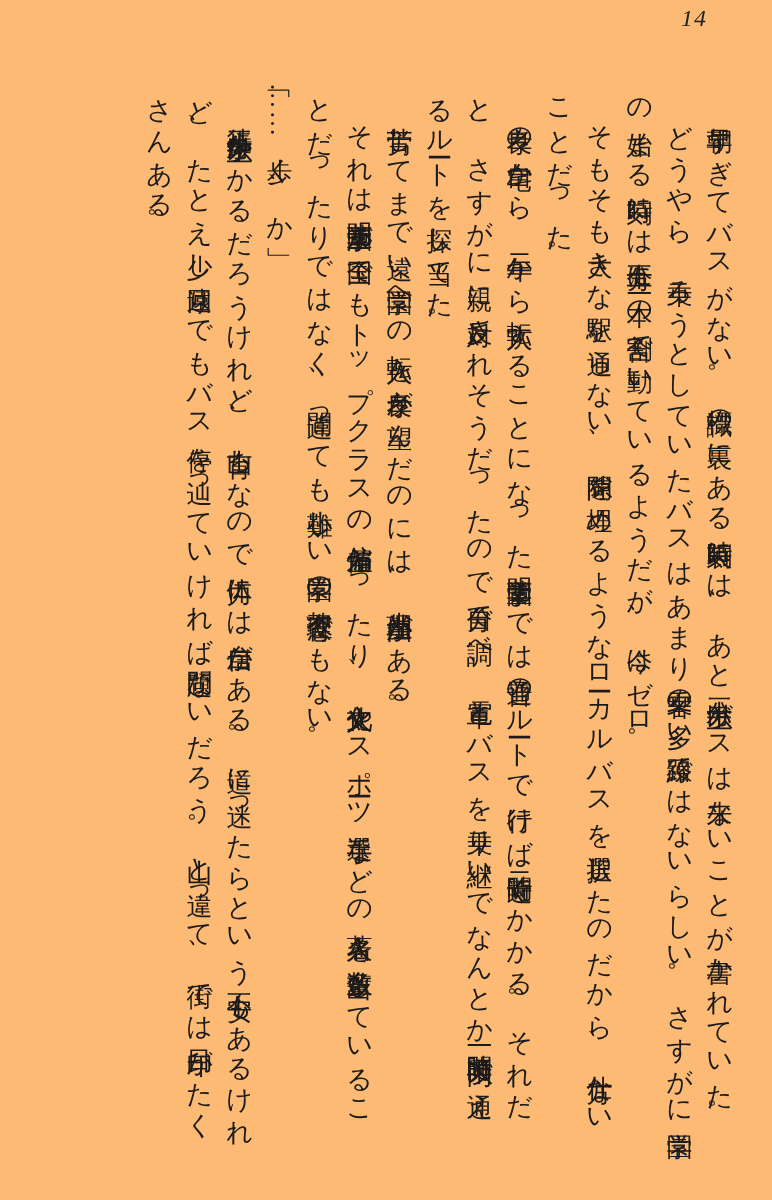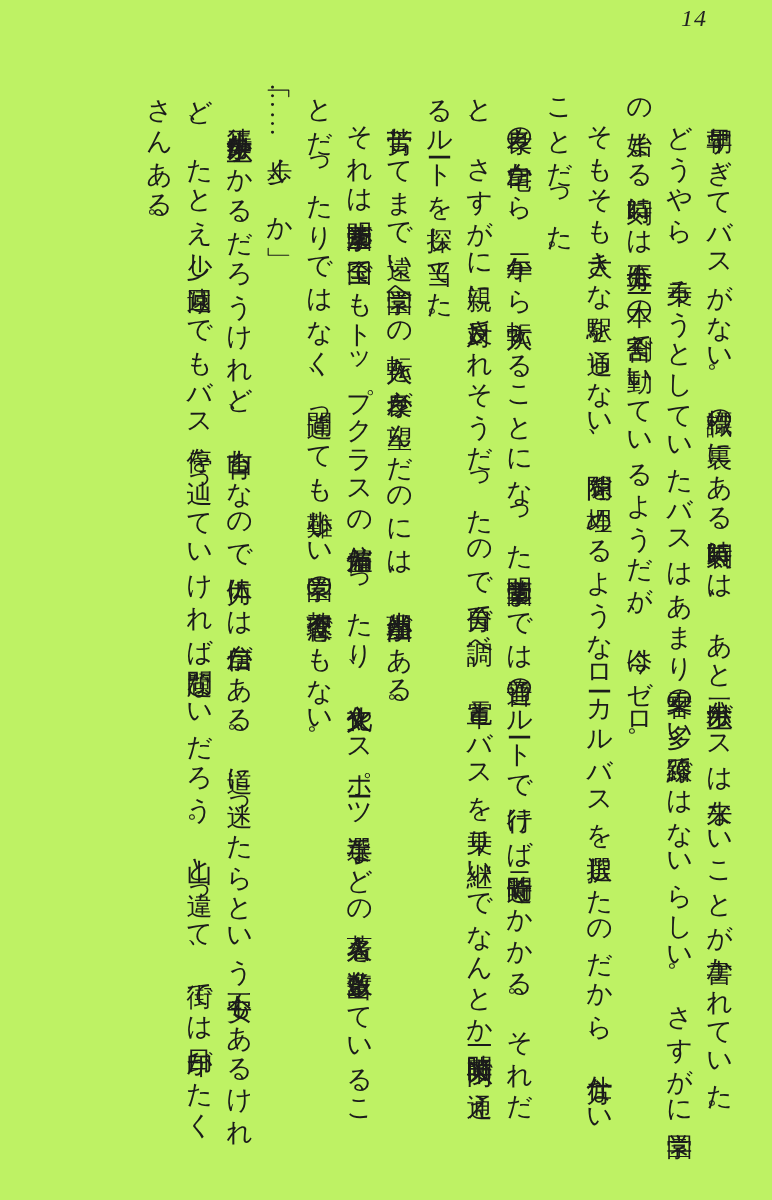--- a/index.html
+++ b/index.html
@@ -11,21 +11,21 @@
     height: 1200px;
     background: #fbfbfa;
     position: relative;
     overflow: hidden;
   }
   .page {
     position: absolute;
     top: 0; left: 0;
     width: 772px;
     height: 1200px;
-    background: #bef264;
+    background: #fdba74;
     color: #1a1a1a;
     font-family: "Liberation Serif", "DejaVu Serif", serif;
   }
   .page-number {
     position: absolute;
     top: 5px;
     left: 681px;
     font-size: 24px;
     font-style: italic;
     letter-spacing: 1px;

